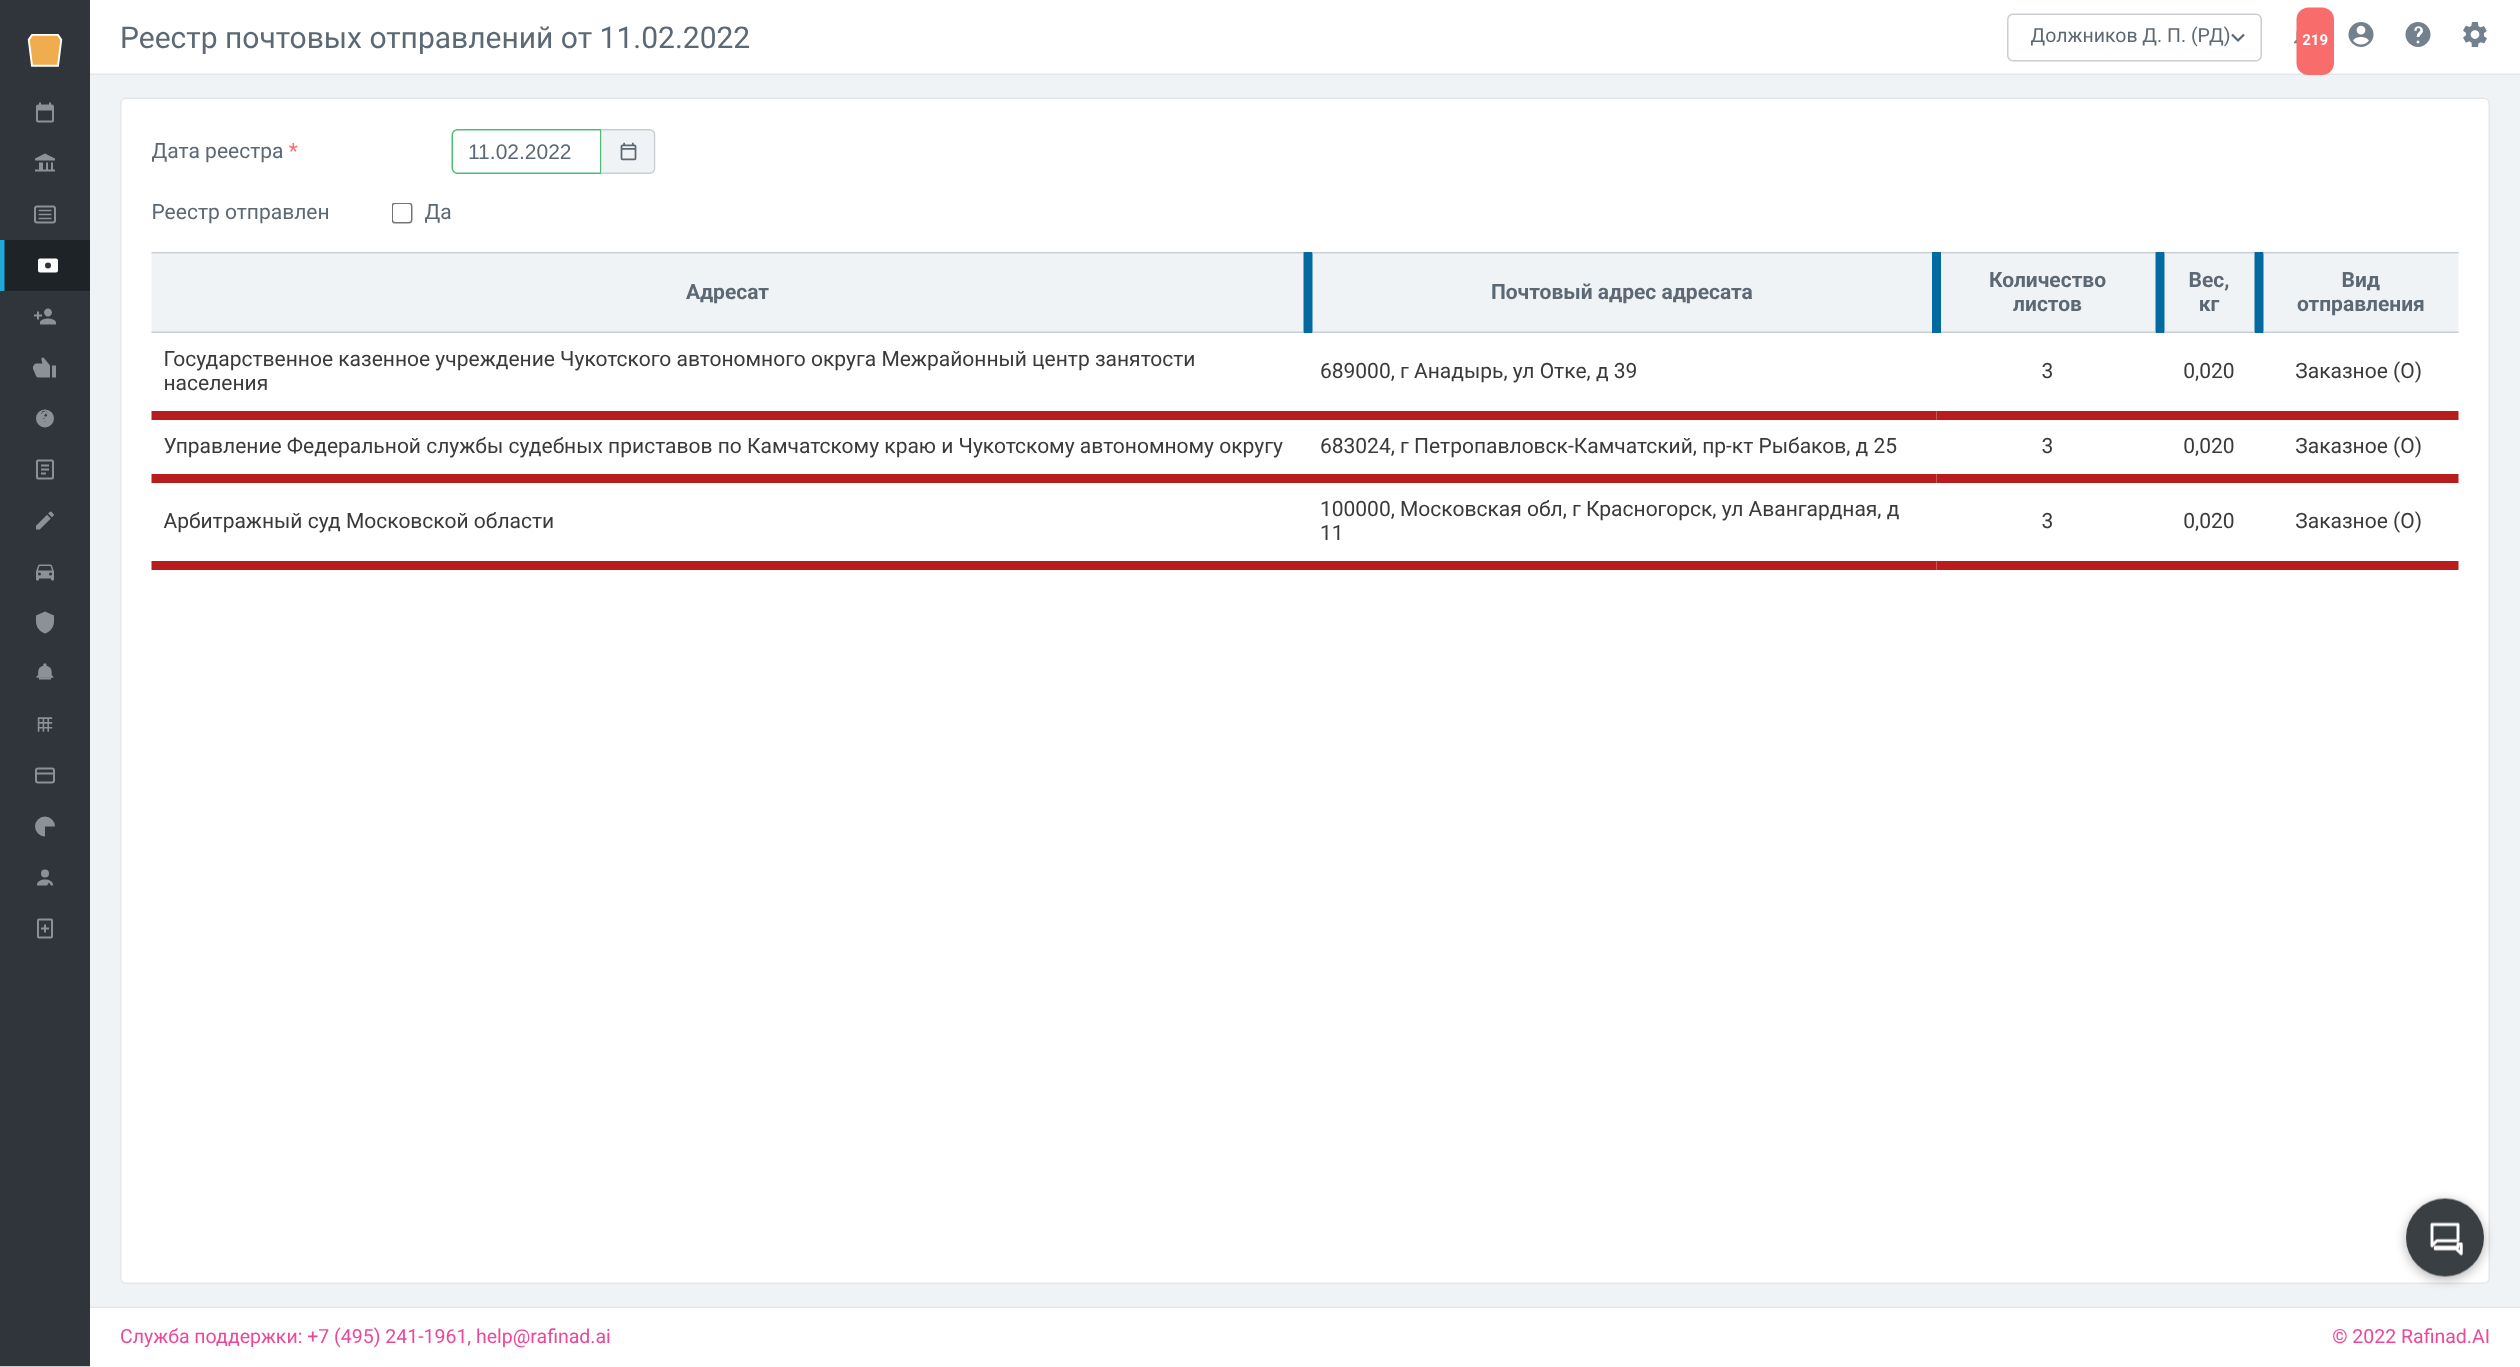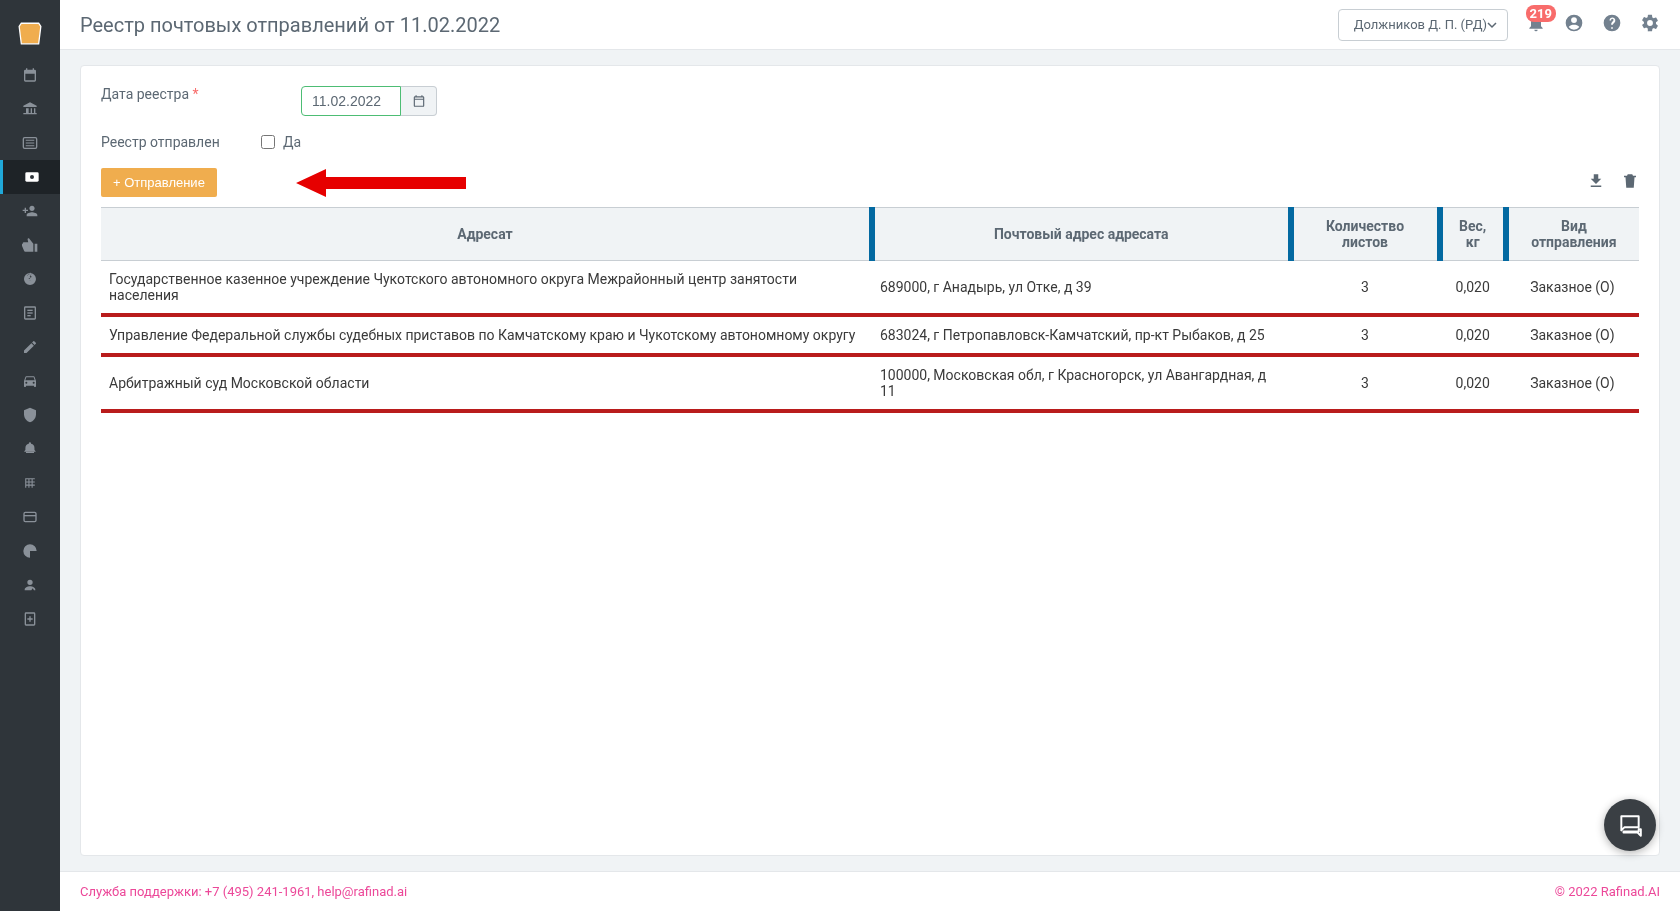--- a/index.html
+++ b/index.html
@@ -18,47 +18,47 @@
 
 .main { flex: 1; display: flex; flex-direction: column; background: #f0f3f5; min-width: 0; }
 
 
 .topbar { height: 50px; background: #fff; border-bottom: 1px solid #e4e7ea; display: flex; align-items: center; padding: 0 20px; }
 .page-title { font-size: 20px; font-weight: 400; color: #5c6873; flex: 1; }
 .user-select { display: flex; align-items: center; border: 1px solid #c8ced3; border-radius: 4px; padding: 4px 10px; min-width: 170px; height: 32px; cursor: pointer; background: #fff; justify-content: flex-end; color: #5c6873; font-size: 13px; }
 .topbar-icons { display: flex; align-items: center; gap: 18px; margin-left: 18px; }
 .tb-icon { position: relative; color: #73818f; cursor: pointer; }
 .tb-icon svg { width: 20px; height: 20px; fill: currentColor; }
-.badge { position: absolute; top: -8px; right: -10px; background: #f86c6b; color: #fff; font-size: 13px; padding: 1px 4px; border-radius: 8px; font-weight: 700; }
+.badge { position: absolute; top: -8px; right: -10px; background: #f86c6b; color: #fff; font-size: 10px; padding: 17px 4px; border-radius: 8px; font-weight: 700; }
 
 
 .content { flex: 1; padding: 15px 20px; overflow: auto; display: flex; flex-direction: column; }
 .card { background: #fff; border: 1px solid #e4e7ea; border-radius: 4px; padding: 20px; flex: 1; }
 
-.form-row { display: flex; align-items: flex-start; margin-bottom: 18px; }
+.form-row { display: flex; align-items: center; margin-bottom: 18px; }
 .form-label { width: 160px; color: #5c6873; font-size: 14px; }
 .req { color: #f86c6b; }
 .date-group { display: flex; margin-left: 40px; }
 .date-input { border: 1px solid #4dbd74; border-radius: 4px 0 0 4px; padding: 6px 10px; width: 100px; font-size: 14px; color: #5c6873; outline: none; }
 .date-btn { border: 1px solid #c8ced3; border-left: none; border-radius: 0 4px 4px 0; background: #f0f3f5; width: 36px; display: flex; align-items: center; justify-content: center; cursor: pointer; color: #5c6873; }
 .date-btn svg { width: 14px; height: 14px; fill: currentColor; }
 .chk-wrap { display: flex; align-items: center; gap: 8px; color: #5c6873; }
 .chk-wrap input { width: 14px; height: 14px; cursor: pointer; }
 
 .actions-row { display: flex; align-items: center; margin-bottom: 10px; position: relative; }
 .add-btn { background: #f0ad4e; color: #fff; border: none; padding: 7px 12px; font-size: 13px; border-radius: 2px; cursor: pointer; }
 .arrow-annotation { position: absolute; left: 195px; top: -3px; }
 .spacer { flex: 1; }
 .act-icon { color: #5c6873; cursor: pointer; margin-left: 16px; }
 .act-icon svg { width: 18px; height: 18px; fill: currentColor; }
 
 table { width: 100%; border-collapse: collapse; }
 thead th { background: #f0f3f5; border-top: 1px solid #c8ced3; border-bottom: 1px solid #c8ced3; padding: 10px 8px; font-weight: 700; color: #5c6873; font-size: 14px; text-align: center; }
 thead th + th { border-left: 6px solid #0369a1; }
-tbody td { padding: 10px 8px; border-bottom: 4px solid #b91c1c; color: #3a3a3a; font-size: 14px; }
+tbody td { padding: 10px 8px; border-bottom: 6px solid #b91c1c; color: #3a3a3a; font-size: 14px; }
 td.c, th.c { text-align: center; }
 
 
 .footer { height: 40px; background: #fff; border-top: 1px solid #e4e7ea; display: flex; align-items: center; padding: 0 20px; color: #ec4899; font-size: 13px; }
 .footer .spacer { flex: 1; }
 
 .chat-fab { position: fixed; right: 24px; bottom: 60px; width: 52px; height: 52px; border-radius: 50%; background: #3a3f44; display: flex; align-items: center; justify-content: center; cursor: pointer; box-shadow: 0 2px 8px rgba(0,0,0,.3); }
 .chat-fab svg { width: 26px; height: 26px; fill: #fff; }
 </style>
 </head>
@@ -210,35 +210,20 @@
           </div>
         </div>
         <div class="form-row">
           <div class="form-label">Реестр отправлен</div>
           <label class="chk-wrap">
             <input type="checkbox" style="">
             <span>Да</span>
           </label>
         </div>
 
-        <div class="actions-row">
-          <button class="add-btn">+ Отправление</button>
-          <div class="arrow-annotation">
-            <svg width="170" height="36" viewBox="0 0 170 36">
-              <polygon points="0,18 30,4 30,12 170,12 170,24 30,24 30,32" fill="#e60000"></polygon>
-            </svg>
-          </div>
-          <div class="spacer"></div>
-          <div class="act-icon"><svg viewBox="0 0 24 24">
-                <path d="M19 9h-4V3H9v6H5l7 7 7-7zM5 18v2h14v-2H5z"></path>
-              </svg></div>
-          <div class="act-icon"><svg viewBox="0 0 24 24">
-                <path d="M6 7h12l-1 14H7L6 7zm3-4h6l1 2h4v2H4V5h4l1-2z"></path>
-              </svg></div>
-        </div>
 
         <table>
           <thead>
             <tr>
               <th>Адресат</th>
               <th>Почтовый адрес адресата</th>
               <th>Количество листов</th>
               <th>Вес, кг</th>
               <th>Вид отправления</th>
             </tr>

